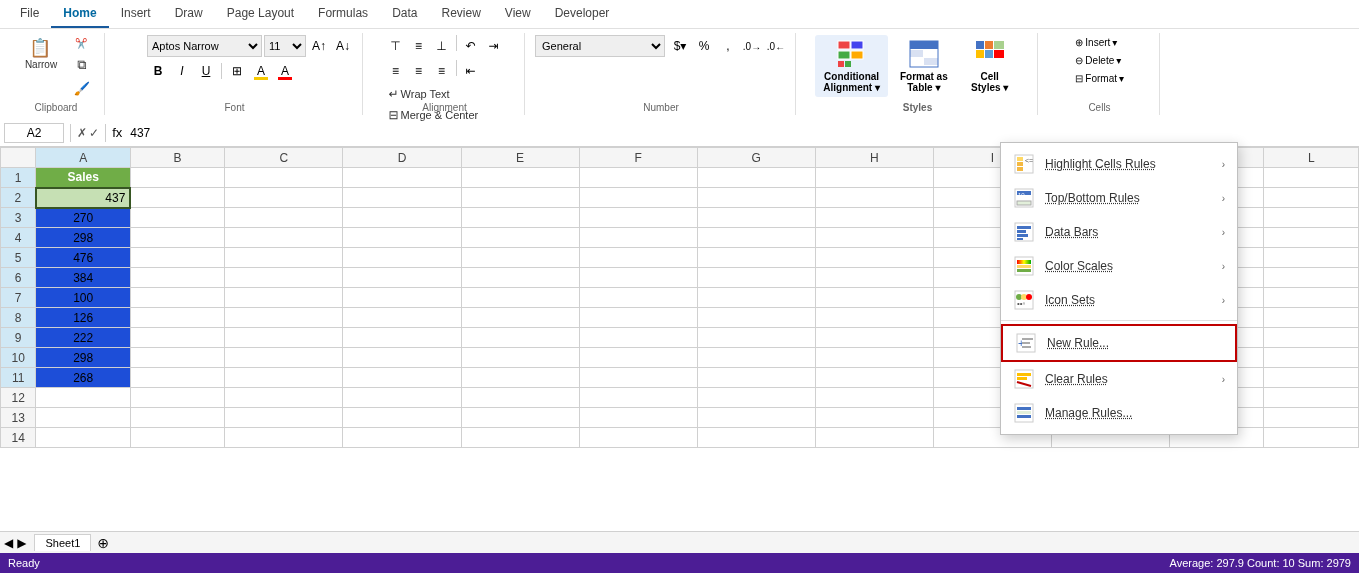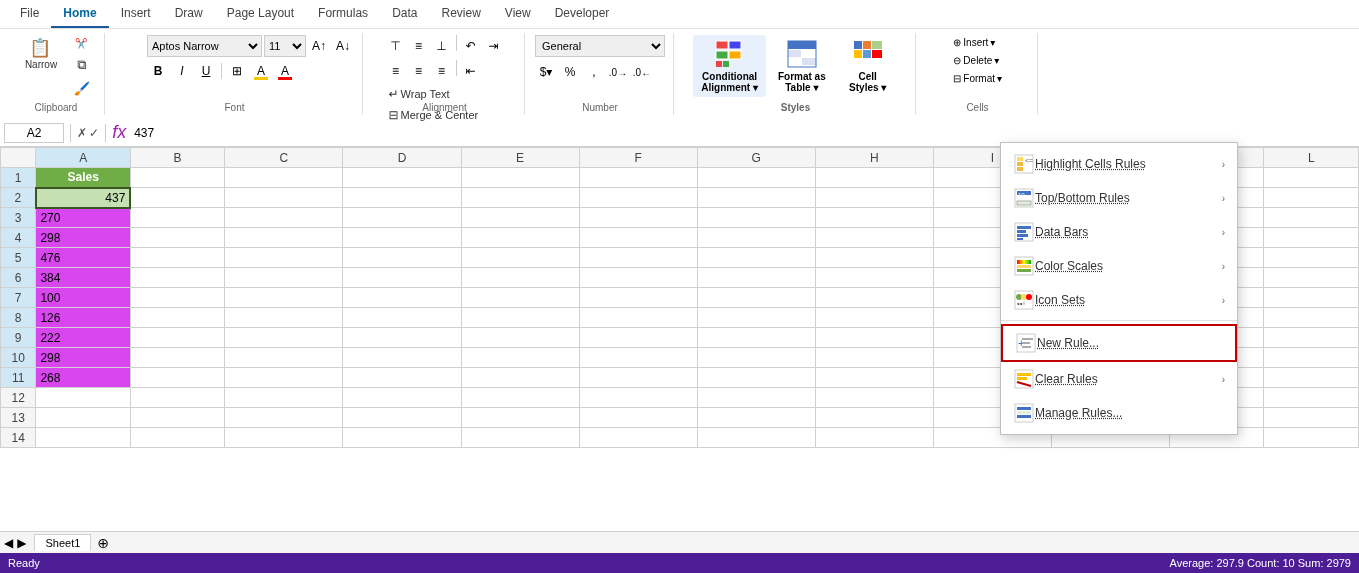--- a/index.html
+++ b/index.html
@@ -14,31 +14,31 @@
     .ribbon-btn { display: flex; flex-direction: column; align-items: center; justify-content: center; padding: 3px 5px; cursor: pointer; border-radius: 3px; min-width: 28px; font-size: 10px; color: #333; }
     .ribbon-btn-large { flex-direction: column; padding: 4px 6px; min-width: 50px; font-size: 10px; text-align: center; }
     .ribbon-icon { font-size: 18px; line-height: 1; }
     .btn-label { font-size: 10px; margin-top: 2px; white-space: nowrap; }
 
     
     .formula-bar { display: flex; align-items: center; border-bottom: 1px solid #d0d0d0; padding: 2px 4px; height: 28px; gap: 4px; }
     .cell-ref { width: 60px; border: 1px solid #ccc; padding: 2px 4px; font-size: 12px; text-align: center; }
     .formula-divider { width: 1px; background: #ccc; height: 18px; margin: 0 2px; }
     .formula-icons { display: flex; gap: 2px; align-items: center; color: #555; font-size: 12px; cursor: pointer; }
-    .fx-label { font-style: italic; font-size: 18px; color: #a21caf; }
+    .fx-label { font-size: 13px; color: #000000; }
     .formula-input { flex: 1; border: none; outline: none; font-size: 12px; padding: 2px 4px; }
 
     
     table.grid { border-collapse: collapse; width: 100%; table-layout: fixed; }
     table.grid th, table.grid td { border: 1px solid #d0d0d0; font-size: 12px; height: 20px; min-width: 24px; }
     table.grid th { background: #f5f5f5; text-align: center; font-weight: normal; color: #444; padding: 1px 2px; }
     table.grid th.row-header { width: 30px; }
     table.grid td { padding: 1px 4px; text-align: right; color: #000; }
     table.grid td.sales-header { background: #70ad47; color: #fff; text-align: center; font-weight: 600; }
-    table.grid td.sales-data { background: #d946ef; text-align: left; }
+    table.grid td.sales-data { background: #1d4ed8; text-align: center; }
     table.grid td.selected-data { background: #c6e0b4; border: 2px solid #375623; }
     table.grid th.col-header-selected { background: #d0e8f5; }
     table.grid th.row-header-selected { background: #d0e8f5; }
 
     .col-headers th { height: 22px; }
 
     
     .dropdown-menu {
       position: fixed;
       top: 142px;
@@ -50,20 +50,21 @@
       z-index: 1000;
       padding: 4px 0;
     }
     .menu-item {
       display: flex;
       align-items: center;
       padding: 6px 12px;
       cursor: pointer;
       font-size: 12px;
       color: #333;
+      gap: 10px;
     }
     .menu-item.highlighted {
       background: #fff;
       border: 2px solid #c00000;
     }
     .menu-icon { width: 22px; height: 22px; display: flex; align-items: center; justify-content: center; flex-shrink: 0; }
     .menu-label { flex: 1; text-decoration: underline; text-decoration-style: dotted; }
     .menu-arrow { font-size: 10px; color: #666; }
     .menu-separator { border-top: 1px solid #e0e0e0; margin: 3px 0; }
 
@@ -195,21 +196,21 @@
           <div class="ribbon-btn" style="flex-direction:row;gap:2px;padding:2px 4px;">
             <span style="font-size:12px;">⊟</span>
             <span style="font-size:11px;">Merge &amp; Center</span>
           </div>
         </div>
       </div>
       <span class="ribbon-group-label">Alignment</span>
     </div>
 
     <div class="ribbon-group" style="min-width:120px;">
-      <div class="ribbon-group-content" style="flex-direction:column;gap:4px;padding-bottom:14px;">
+      <div class="ribbon-group-content" style="flex-direction:row;gap:4px;padding-bottom:14px;">
         <select class="num-format-select">
           <option>General</option>
         </select>
         <div style="display:flex;gap:2px;align-items:center;">
           <div class="icon-btn">$▾</div>
           <div class="icon-btn">%</div>
           <div class="icon-btn">,</div>
           <div class="icon-btn" style="font-size:10px;">.0→</div>
           <div class="icon-btn" style="font-size:10px;">.0←</div>
         </div>

